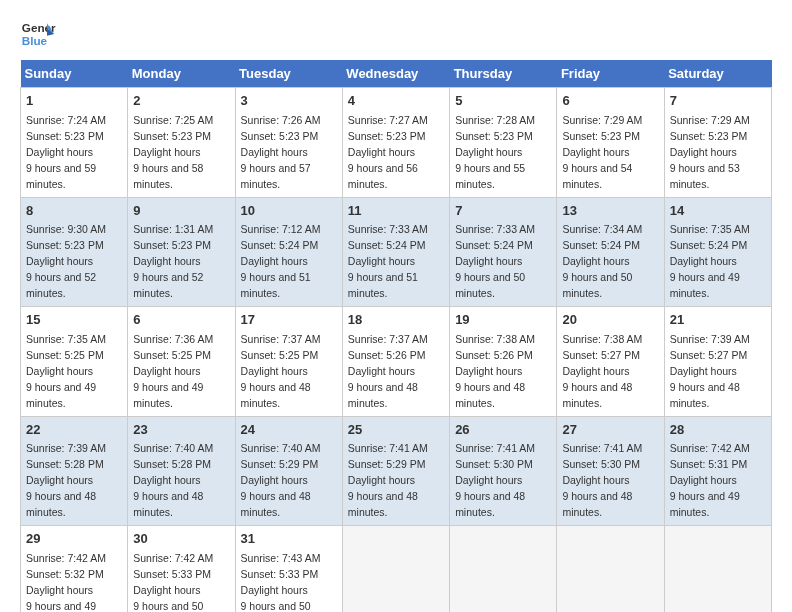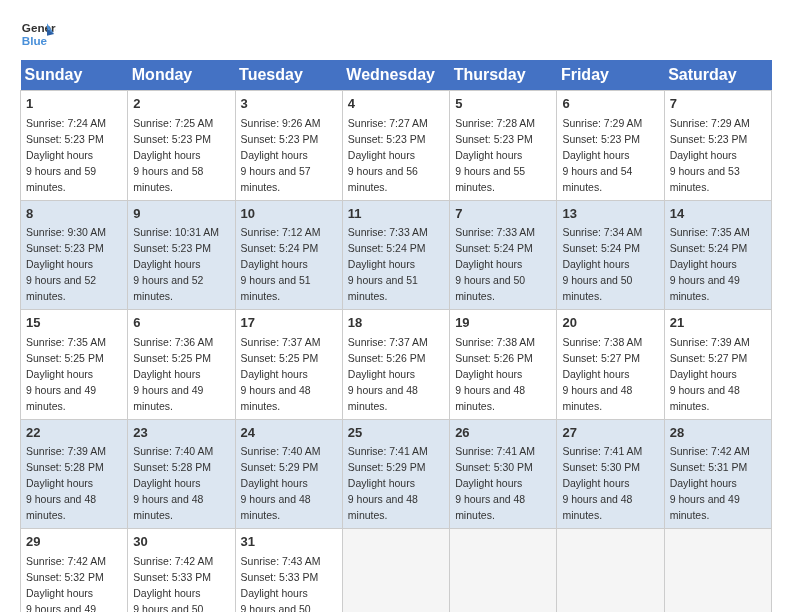--- a/index.html
+++ b/index.html
@@ -40,21 +40,21 @@
     table {
       width: 100%;
       border-collapse: collapse;
       font-size: 11px;
     }
     thead tr th {
       background-color: #4472c4;
       color: #fff;
       padding: 6px 4px;
       text-align: left;
-      font-size: 16px;
+      font-size: 13px;
       font-weight: bold;
     }
     tbody tr td {
       border: 1px solid #ccc;
       vertical-align: top;
       padding: 4px 5px;
       min-height: 80px;
       width: 107px;
       color: #333;
       line-height: 1.45;
@@ -106,29 +106,29 @@
         <th>Wednesday</th>
         <th>Thursday</th>
         <th>Friday</th>
         <th>Saturday</th>
       </tr>
   </thead>
   <tbody id="calendar-body">
   <tr>
         <td><span class="day-num">1</span><span class="day-info">Sunrise: 7:24 AM</span><br><span class="day-info">Sunset: 5:23 PM</span><br><span class="day-info">Daylight hours</span><br><span class="day-info">9 hours and 59 minutes.</span></td>
         <td><span class="day-num">2</span><span class="day-info">Sunrise: 7:25 AM</span><br><span class="day-info">Sunset: 5:23 PM</span><br><span class="day-info">Daylight hours</span><br><span class="day-info">9 hours and 58 minutes.</span></td>
-        <td><span class="day-num">3</span><span class="day-info">Sunrise: 9:26 AM</span><br><span class="day-info">Sunset: 5:23 PM</span><br><span class="day-info">Daylight hours</span><br><span class="day-info">9 hours and 57 minutes.</span></td>
+        <td><span class="day-num">3</span><span class="day-info">Sunrise: 7:26 AM</span><br><span class="day-info">Sunset: 5:23 PM</span><br><span class="day-info">Daylight hours</span><br><span class="day-info">9 hours and 57 minutes.</span></td>
         <td><span class="day-num">4</span><span class="day-info">Sunrise: 7:27 AM</span><br><span class="day-info">Sunset: 5:23 PM</span><br><span class="day-info">Daylight hours</span><br><span class="day-info">9 hours and 56 minutes.</span></td>
         <td><span class="day-num">5</span><span class="day-info">Sunrise: 7:28 AM</span><br><span class="day-info">Sunset: 5:23 PM</span><br><span class="day-info">Daylight hours</span><br><span class="day-info">9 hours and 55 minutes.</span></td>
         <td><span class="day-num">6</span><span class="day-info">Sunrise: 7:29 AM</span><br><span class="day-info">Sunset: 5:23 PM</span><br><span class="day-info">Daylight hours</span><br><span class="day-info">9 hours and 54 minutes.</span></td>
         <td><span class="day-num">7</span><span class="day-info">Sunrise: 7:29 AM</span><br><span class="day-info">Sunset: 5:23 PM</span><br><span class="day-info">Daylight hours</span><br><span class="day-info">9 hours and 53 minutes.</span></td>
       </tr>
       <tr>
         <td><span class="day-num">8</span><span class="day-info">Sunrise: 9:30 AM</span><br><span class="day-info">Sunset: 5:23 PM</span><br><span class="day-info">Daylight hours</span><br><span class="day-info">9 hours and 52 minutes.</span></td>
-        <td><span class="day-num">9</span><span class="day-info">Sunrise: 10:31 AM</span><br><span class="day-info">Sunset: 5:23 PM</span><br><span class="day-info">Daylight hours</span><br><span class="day-info">9 hours and 52 minutes.</span></td>
+        <td><span class="day-num">9</span><span class="day-info">Sunrise: 1:31 AM</span><br><span class="day-info">Sunset: 5:23 PM</span><br><span class="day-info">Daylight hours</span><br><span class="day-info">9 hours and 52 minutes.</span></td>
         <td><span class="day-num">10</span><span class="day-info">Sunrise: 7:12 AM</span><br><span class="day-info">Sunset: 5:24 PM</span><br><span class="day-info">Daylight hours</span><br><span class="day-info">9 hours and 51 minutes.</span></td>
         <td><span class="day-num">11</span><span class="day-info">Sunrise: 7:33 AM</span><br><span class="day-info">Sunset: 5:24 PM</span><br><span class="day-info">Daylight hours</span><br><span class="day-info">9 hours and 51 minutes.</span></td>
         <td><span class="day-num">7</span><span class="day-info">Sunrise: 7:33 AM</span><br><span class="day-info">Sunset: 5:24 PM</span><br><span class="day-info">Daylight hours</span><br><span class="day-info">9 hours and 50 minutes.</span></td>
         <td><span class="day-num">13</span><span class="day-info">Sunrise: 7:34 AM</span><br><span class="day-info">Sunset: 5:24 PM</span><br><span class="day-info">Daylight hours</span><br><span class="day-info">9 hours and 50 minutes.</span></td>
         <td><span class="day-num">14</span><span class="day-info">Sunrise: 7:35 AM</span><br><span class="day-info">Sunset: 5:24 PM</span><br><span class="day-info">Daylight hours</span><br><span class="day-info">9 hours and 49 minutes.</span></td>
       </tr>
       <tr>
         <td><span class="day-num">15</span><span class="day-info">Sunrise: 7:35 AM</span><br><span class="day-info">Sunset: 5:25 PM</span><br><span class="day-info">Daylight hours</span><br><span class="day-info">9 hours and 49 minutes.</span></td>
         <td><span class="day-num">6</span><span class="day-info">Sunrise: 7:36 AM</span><br><span class="day-info">Sunset: 5:25 PM</span><br><span class="day-info">Daylight hours</span><br><span class="day-info">9 hours and 49 minutes.</span></td>
         <td><span class="day-num">17</span><span class="day-info">Sunrise: 7:37 AM</span><br><span class="day-info">Sunset: 5:25 PM</span><br><span class="day-info">Daylight hours</span><br><span class="day-info">9 hours and 48 minutes.</span></td>

